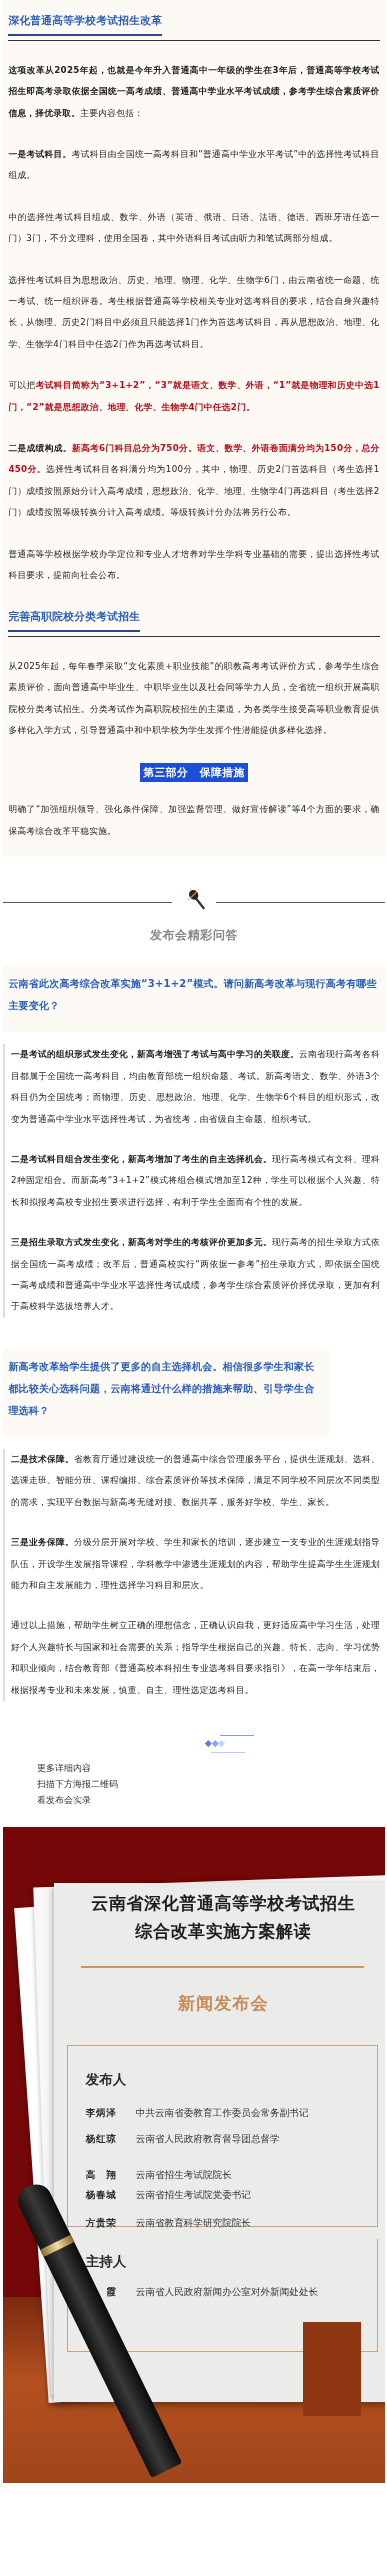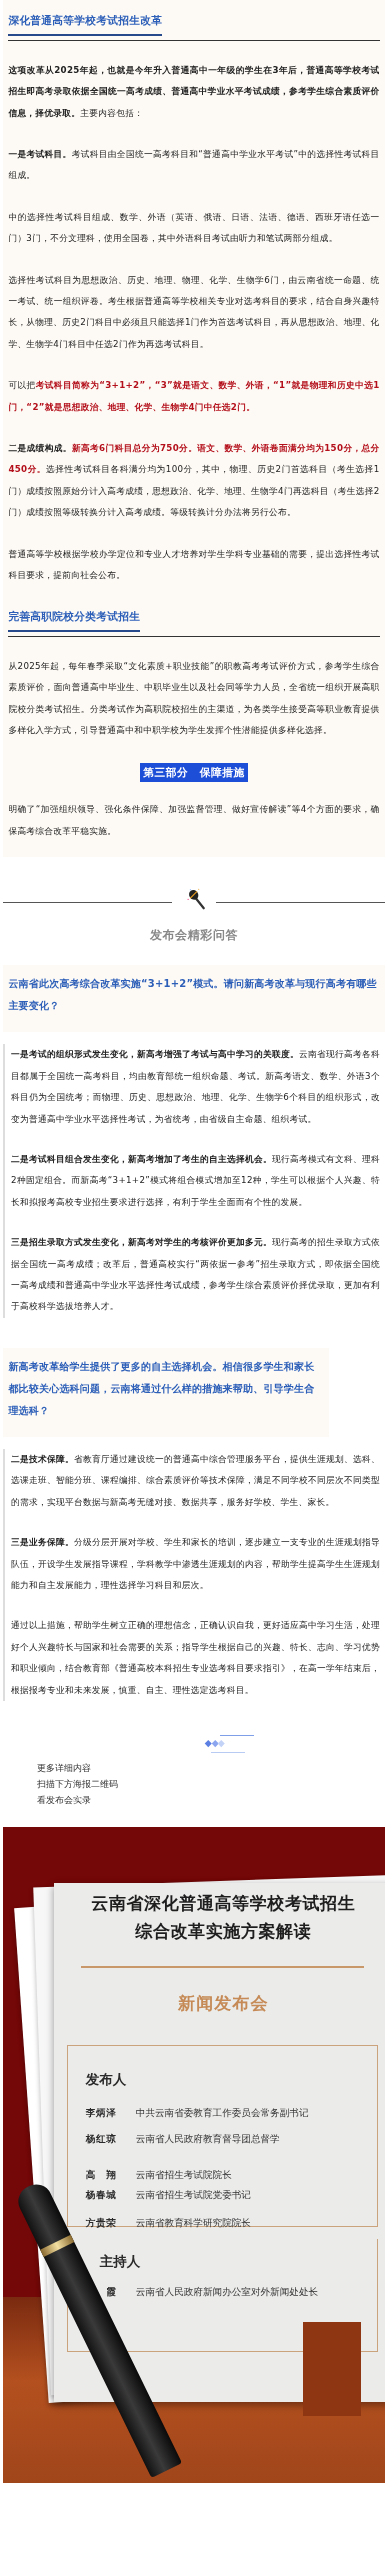--- a/index.html
+++ b/index.html
@@ -142,21 +142,21 @@
   <div class="psub">新闻发布会</div>
   <div class="pframe">
     <div class="h" style="top:25px;">发布人</div>
     <div class="prow" style="top:61px;"><span class="nm">李炳泽</span><span>中共云南省委教育工作委员会常务副书记</span></div>
     <div class="prow" style="top:87px;"><span class="nm">杨红琼</span><span>云南省人民政府教育督导团总督学</span></div>
     <div class="prow" style="top:116px;margin-top:7px;"><span class="nm">高　翔</span><span>云南省招生考试院院长</span></div>
     <div class="prow" style="top:143px;"><span class="nm">杨春城</span><span>云南省招生考试院党委书记</span></div>
     <div class="prow" style="top:171px;"><span class="nm">方贵荣</span><span>云南省教育科学研究院院长</span></div>
   </div>
   <div class="pframe" style="top:412px; height:113px; border-top:none;">
-    <div class="h" style="top:13.5px;margin-left:14px;">主持人</div>
+    <div class="h" style="top:13.5px;">主持人</div>
     <div class="prow" style="top:47px;"><span class="nm">宗　霞</span><span>云南省人民政府新闻办公室对外新闻处处长</span></div>
   </div>
 
   <div class="pen">
     <div class="ring"></div>
 
   </div>
   <div class="qr">
     
     

